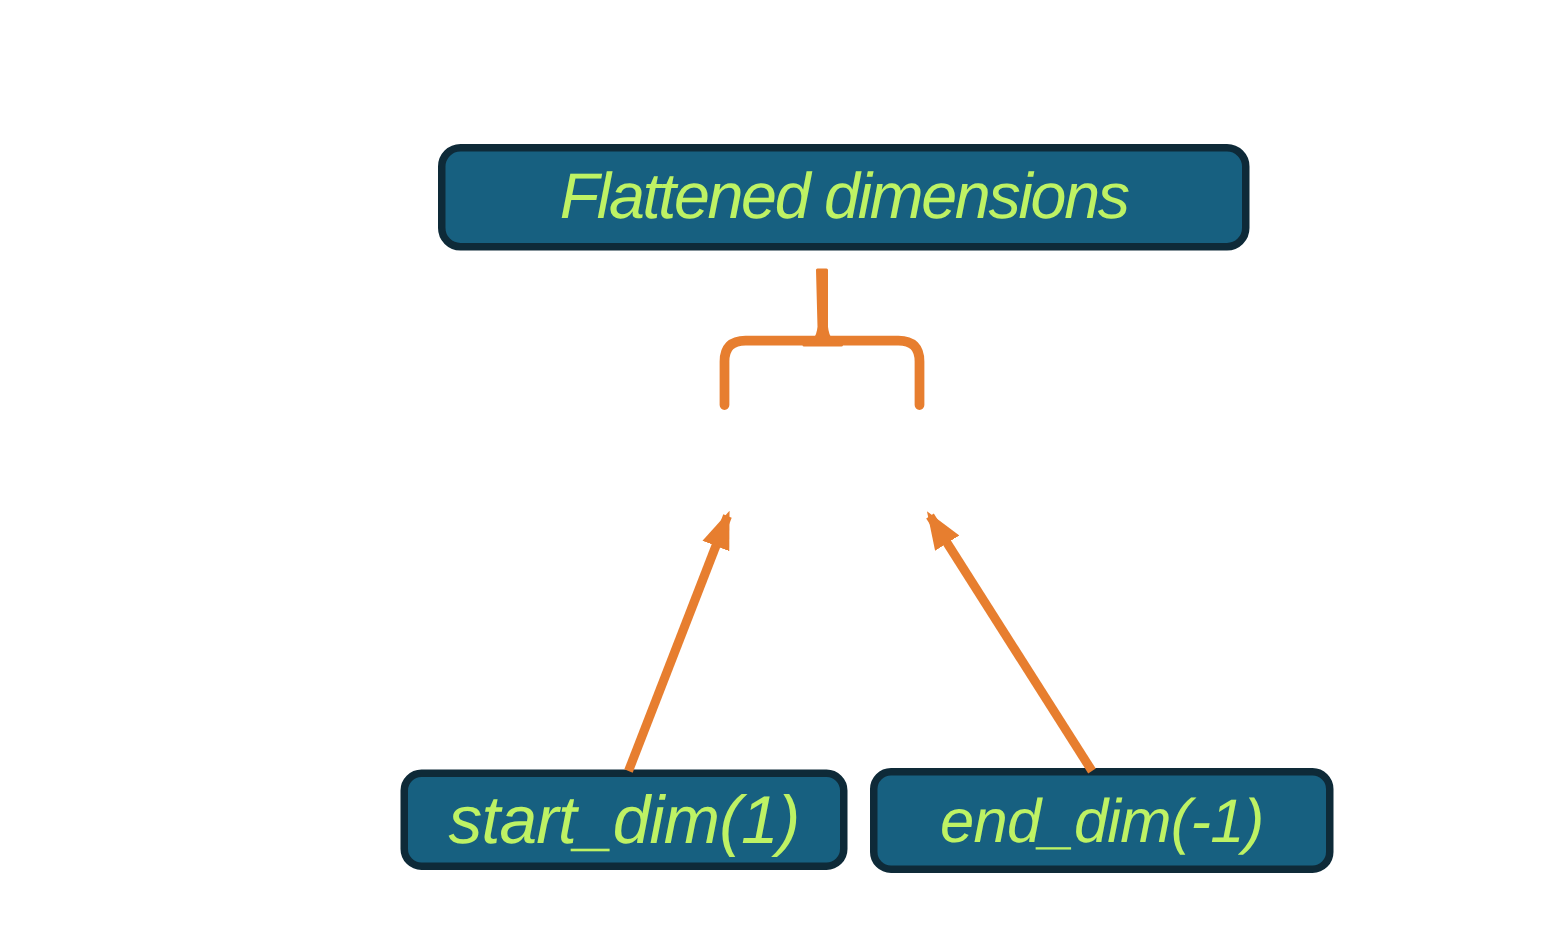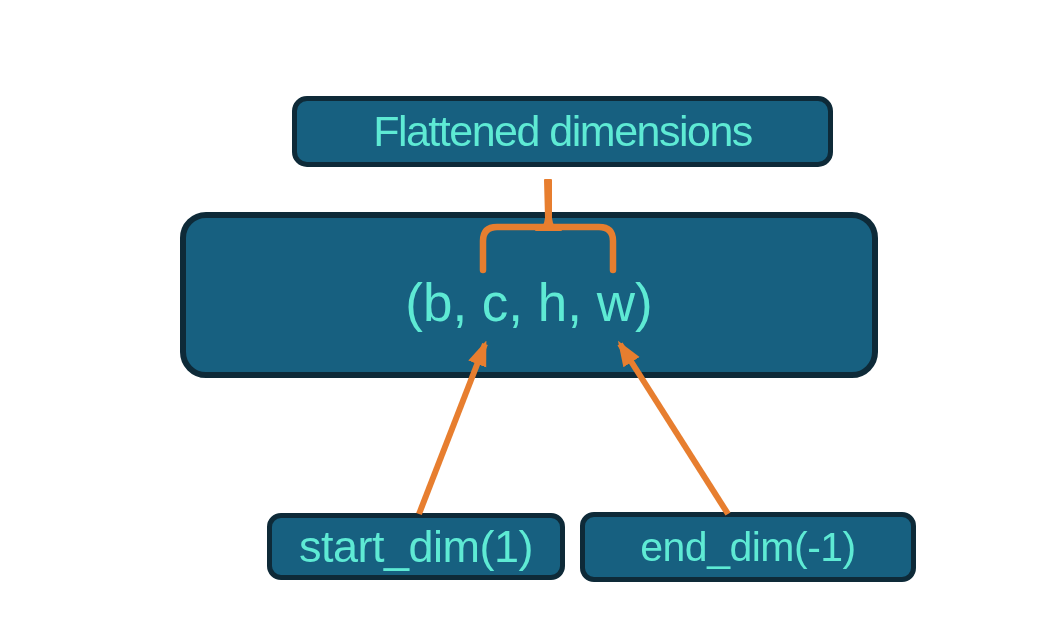--- a/index.html
+++ b/index.html
@@ -13,25 +13,26 @@
     height: 632px;
     background: #ffffff;
     overflow: hidden;
     font-family: "Liberation Sans", sans-serif;
   }
   .node {
     position: absolute;
     box-sizing: border-box;
     background: #176080;
     border: 5px solid #0e2a38;
-    color: #5eead4;
+    color: #bef264;
     display: flex;
     align-items: center;
     justify-content: center;
     white-space: nowrap;
+    font-style: italic;
   }
   .node-top {
     left: 292px;
     top: 96px;
     width: 541px;
     height: 71px;
     border-radius: 15px;
     font-size: 43px;
     letter-spacing: -1.5px;
   }
@@ -50,21 +51,21 @@
     top: 513px;
     width: 298px;
     height: 67px;
     border-radius: 14px;
     font-size: 45px;
     letter-spacing: -0.5px;
   }
   .node-end {
     left: 580px;
     top: 512px;
-    width: 336px;
+    width: 309px;
     height: 70px;
     border-radius: 14px;
     font-size: 41px;
     letter-spacing: -0.5px;
   }
   .overlay {
     position: absolute;
     left: 0;
     top: 0;
     width: 1038px;
@@ -75,23 +76,20 @@
 </style>
 </head>
 <body>
 
 <div class="canvas">
 
   <div class="node node-top">
     <span>Flattened dimensions</span>
   </div>
 
-  <div class="node node-middle">
-    <span>(b, c, h, w)</span>
-  </div>
 
   <div class="node node-start">
     <span>start_dim(1)</span>
   </div>
 
   <div class="node node-end">
     <span>end_dim(-1)</span>
   </div>
 
   <svg class="overlay" viewBox="0 0 1038 632" xmlns="http://www.w3.org/2000/svg">

